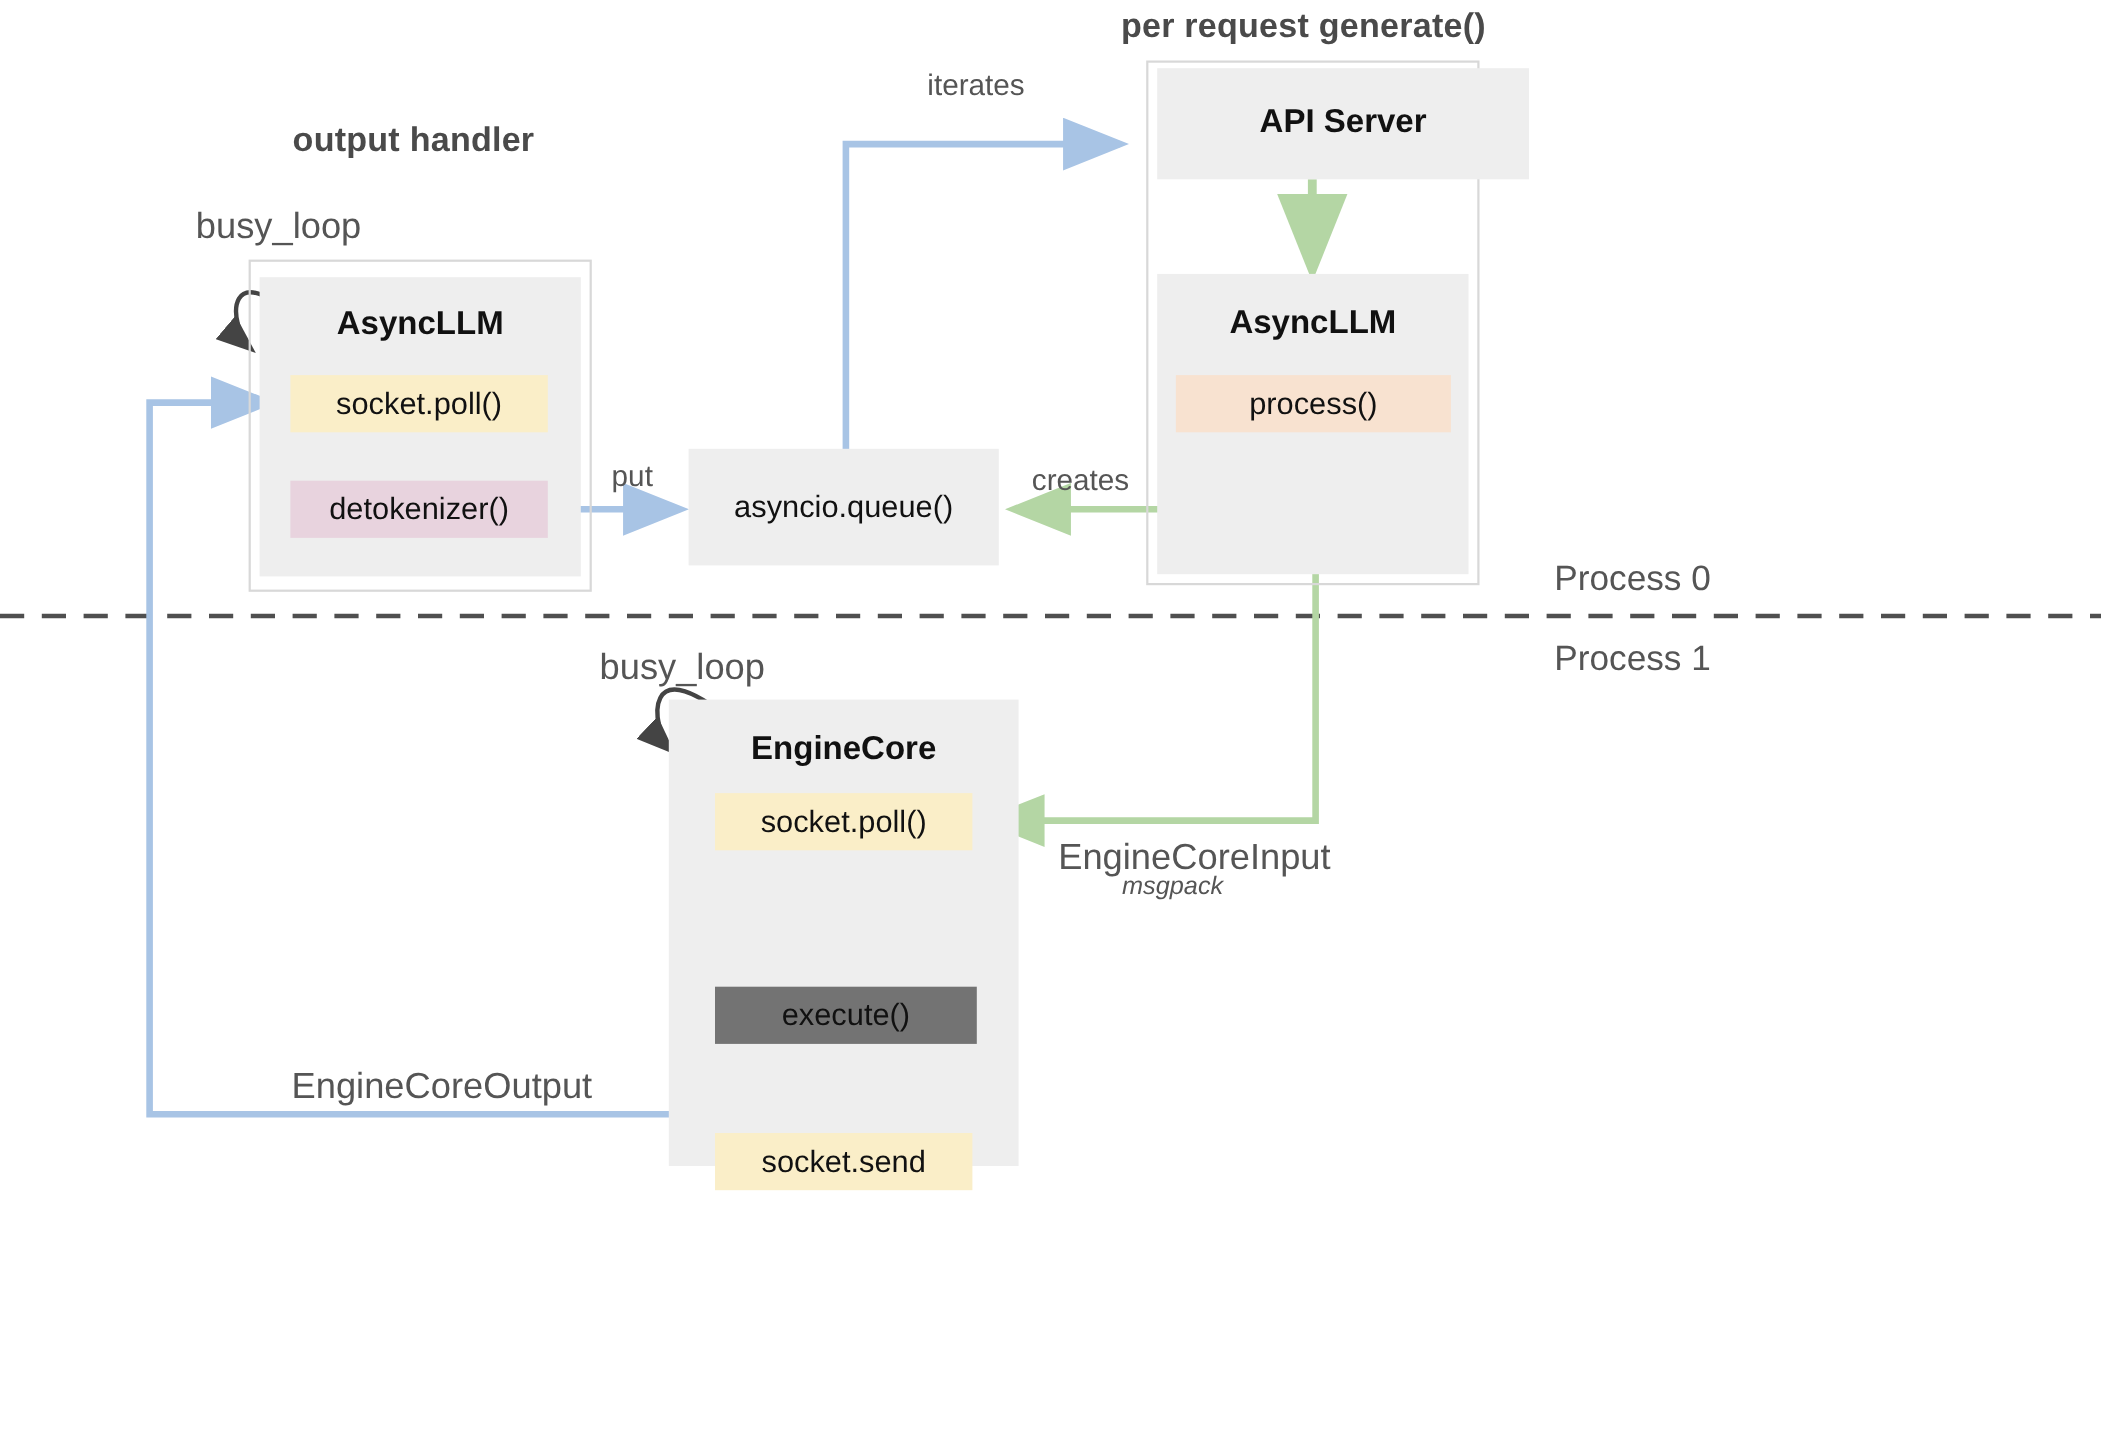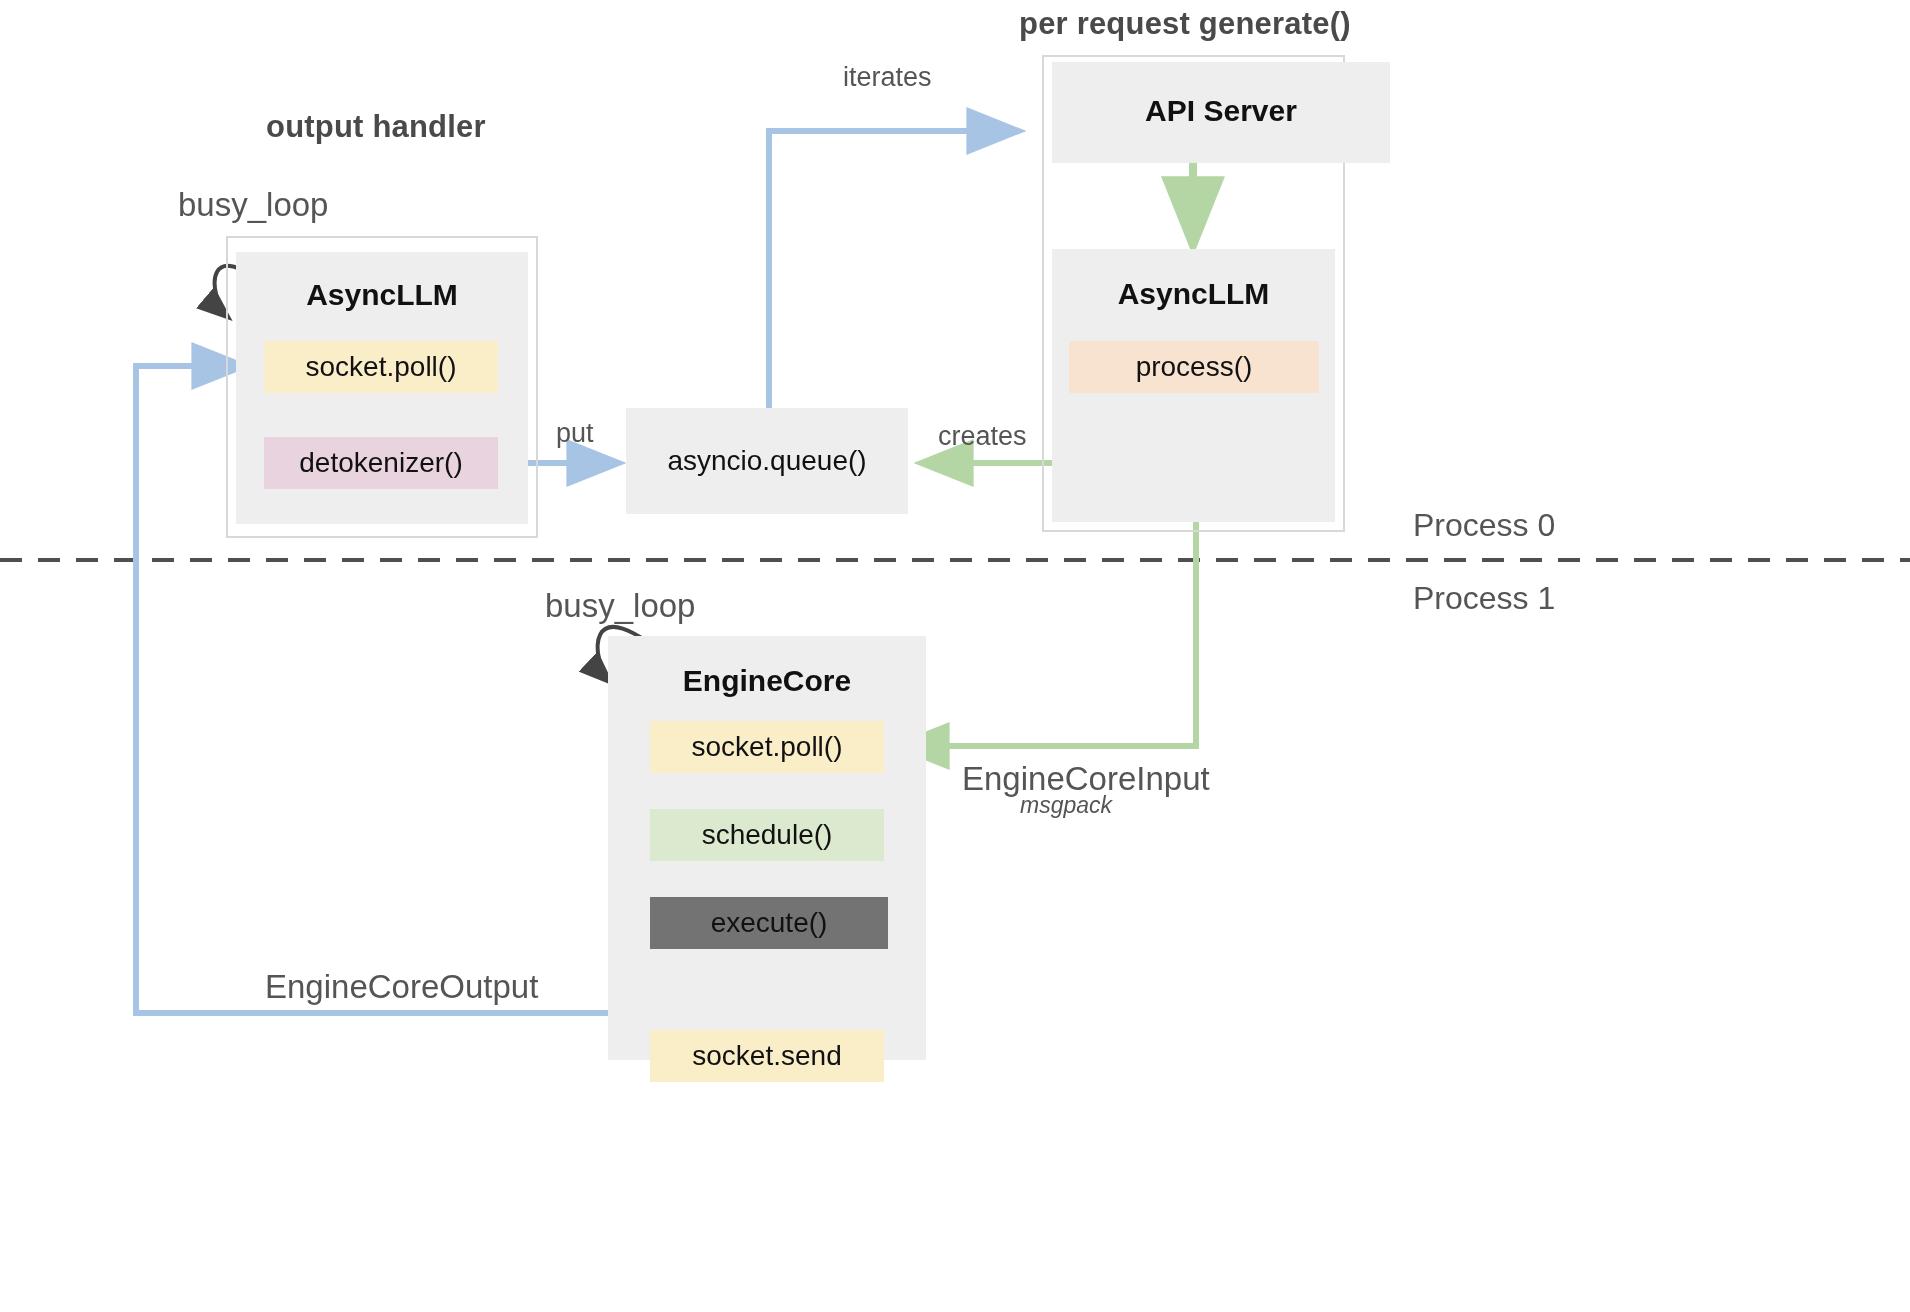--- a/index.html
+++ b/index.html
@@ -174,23 +174,20 @@
 
   <div class="greybox" style="left:608px; top:636px; width:318px; height:424px;">
     <div class="boxtitle" style="top:28px;">EngineCore</div>
   </div>
 
   <div class="plainlabel" style="left:545px; top:587px;">busy_loop</div>
 
   <div class="rowbox" style="left:650px; top:721px; width:234px; height:52px; background:#faeec8;">
     <span>socket.poll()</span>
   </div>
-  <div class="rowbox" style="left:650px; top:809px; width:234px; height:52px; background:#dbeace;">
-    <span>schedule()</span>
-  </div>
   <div class="rowbox" style="left:650px; top:897px; width:238px; height:52px; background:#737373;">
     <span>execute()</span>
   </div>
   <div class="rowbox" style="left:650px; top:1030px; width:234px; height:52px; background:#faeec8;">
     <span>socket.send</span>
   </div>
 
   <div class="plainlabel" style="left:962px; top:760px;">EngineCoreInput</div>
   <div class="sublabel" style="left:962px; top:792px; width:208px;">msgpack</div>
 

